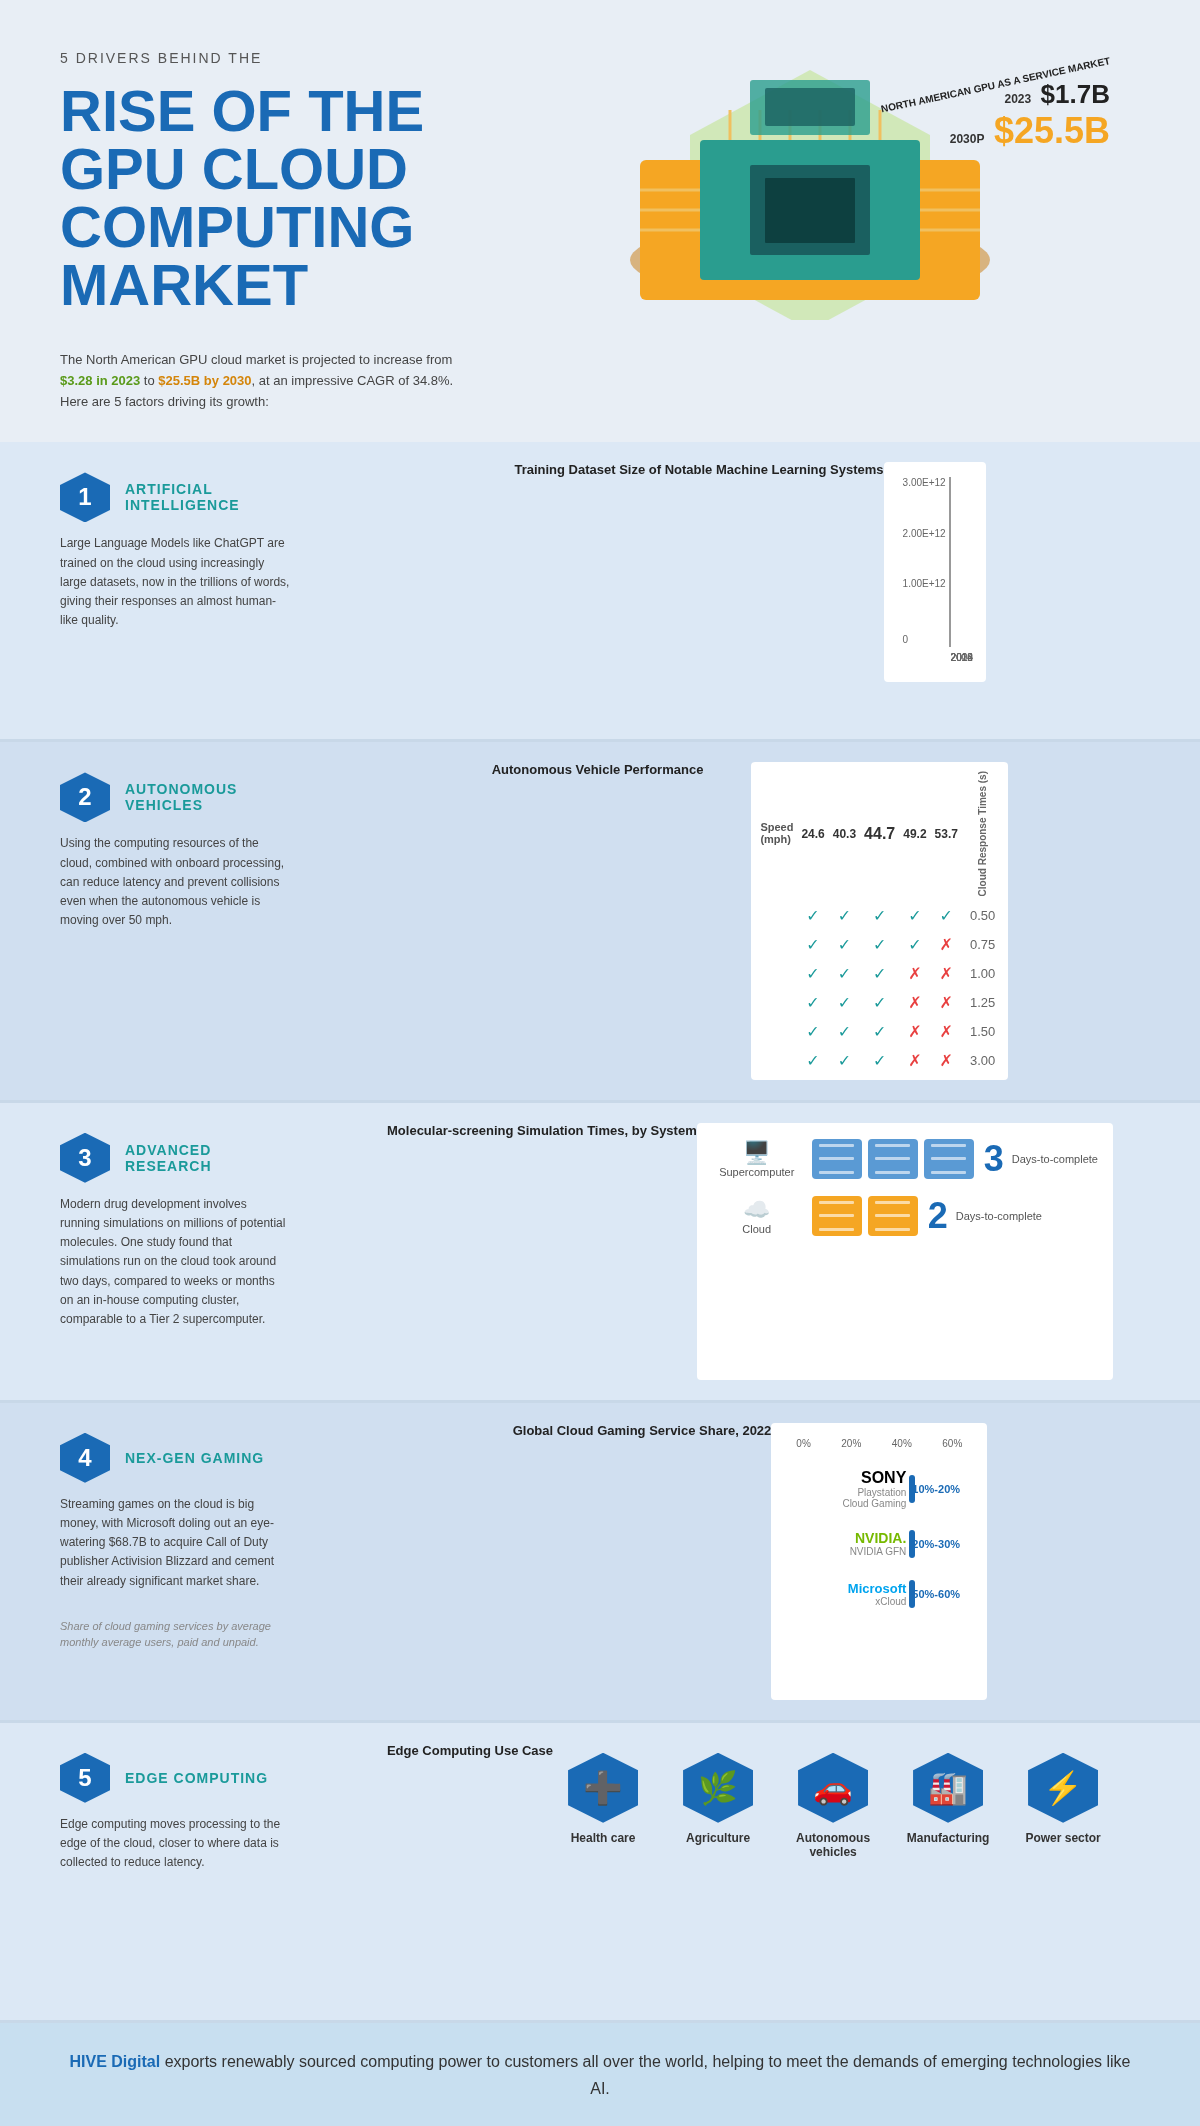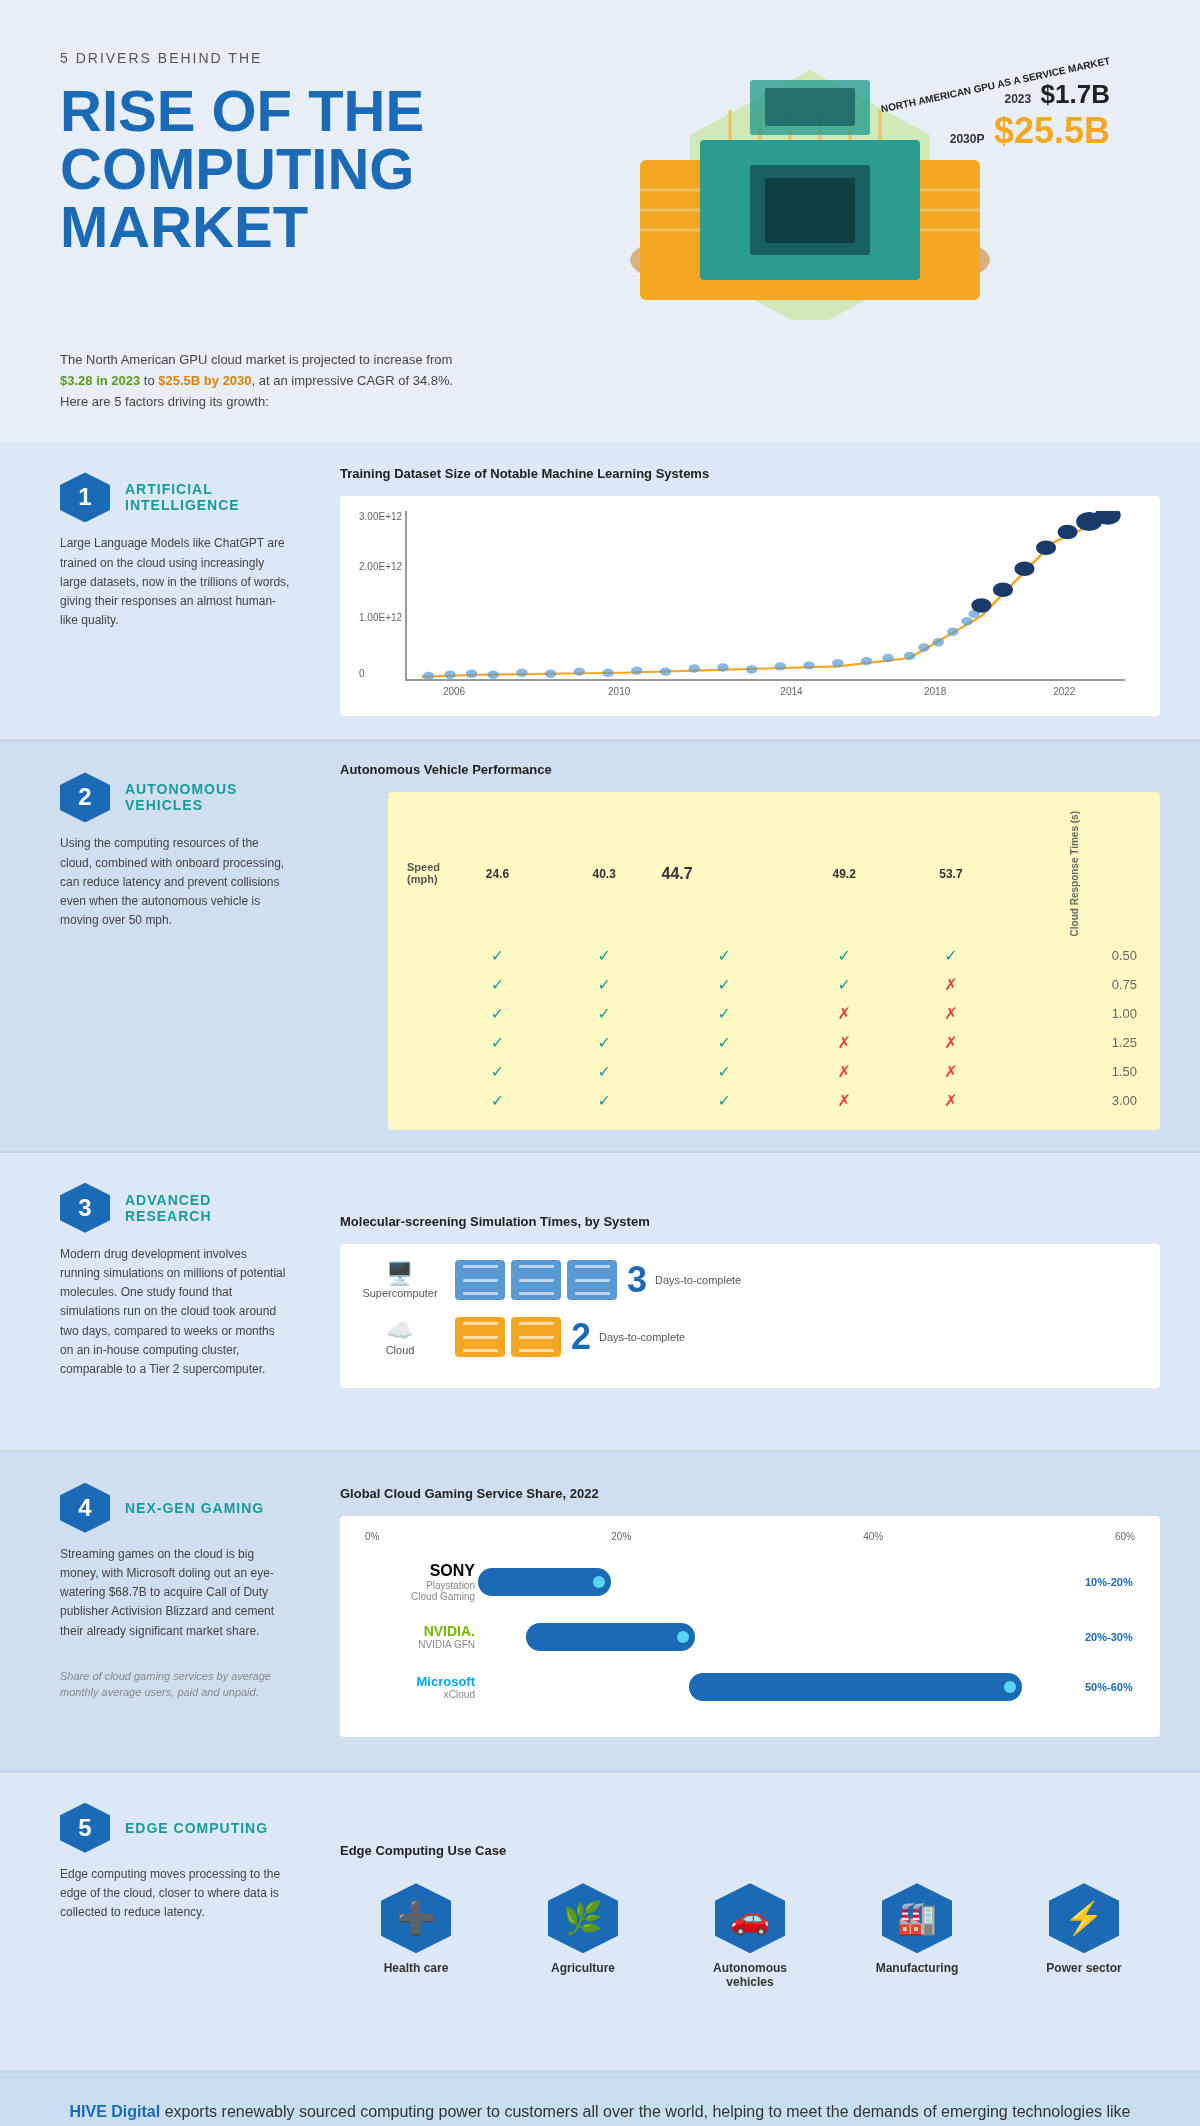--- a/index.html
+++ b/index.html
@@ -145,21 +145,21 @@
       font-size: 11px;
       color: #888;
       line-height: 1.5;
       font-style: italic;
     }
 
     .driver-right {
       flex: 1;
       padding: 20px 40px 20px 20px;
       display: flex;
-      flex-direction: column;
+      flex-direction: row;
       justify-content: center;
     }
 
     .chart-title {
       font-size: 13px;
       font-weight: bold;
       color: #222;
       margin-bottom: 15px;
     }
 
@@ -189,23 +189,23 @@
 
     .ml-x-label {
       position: absolute;
       bottom: -18px;
       font-size: 10px;
       color: #666;
     }
 
     
     .av-chart-container {
-      background: #fef9c3;
+      background: #ffffff;
       border-radius: 4px;
-      padding: 15px;
+      padding: 5px;
       margin-left: 48px;
     }
 
     .av-table {
       width: 100%;
       border-collapse: collapse;
     }
 
     .av-header-row th {
       font-size: 11px;
@@ -410,20 +410,21 @@
       <div style="font-size:16px;font-weight:bold;color:#1a6ab5;letter-spacing:3px;">HIVE</div>
       <div style="font-size:7px;color:#555;letter-spacing:1px;">DIGITAL TECHNOLOGIES LTD</div>
     </div>
   </div>
 
   <div class="header-section">
     <div class="header-left">
       <div class="header-subtitle">5 DRIVERS BEHIND THE</div>
       <div class="header-title">
         <div>RISE OF THE</div>
+        <div>GPU CLOUD</div>
         <div>COMPUTING</div>
         <div>MARKET</div>
       </div>
     </div>
 
     <div class="header-right">
 
       <div style="position:absolute;top:10px;right:30px;text-align:right;">
         <div style="font-size:10px;font-weight:bold;color:#222;white-space:nowrap;transform:rotate(-12deg);transform-origin:right center;display:inline-block;margin-bottom:8px;">NORTH AMERICAN GPU AS A SERVICE MARKET</div>
         <div style="margin-top:5px;">

